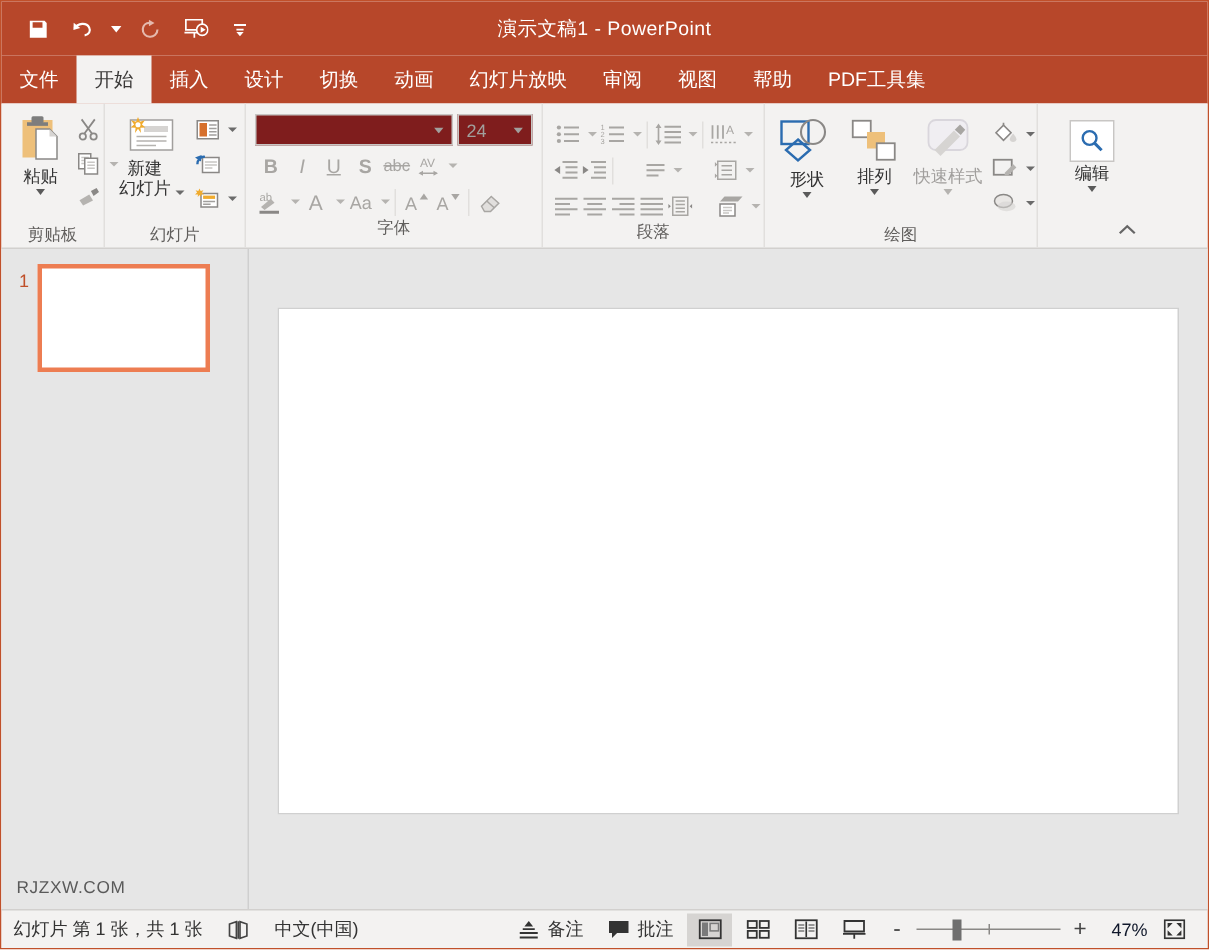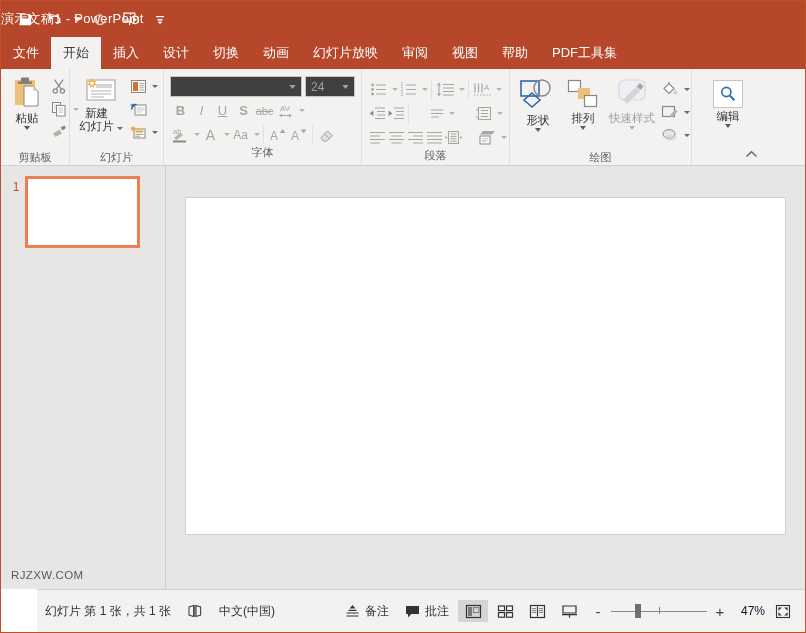--- a/index.html
+++ b/index.html
@@ -31,21 +31,21 @@
     display: flex; align-items: center; justify-content: center;
     color: #ffffff;
   }
   .qat-btn svg { display: block; }
   .qat-caret {
     width: 13px; height: 26px;
     display: flex; align-items: center; justify-content: center;
   }
   .title-text {
     position: absolute; left: 0; right: 0;
-    text-align: left;
+    text-align: center;
     color: #ffffff;
     font-size: 13px;
     letter-spacing: .3px;
     pointer-events: none;
   }
   .titlebar-right {
     margin-left: auto; display: flex; align-items: center; height: 36px;
   }
   .signin {
     background: #ffffff; color: #b7472a;
@@ -136,21 +136,21 @@
   .sm-btn {
     width: 22px; height: 22px;
     display: flex; align-items: center; justify-content: center;
   }
   .sm-row { display: flex; align-items: center; }
   .icon-col { display: flex; flex-direction: column; gap: 1px; padding-top: 1px; }
 
   
   .font-group-body { display: flex; flex-direction: column; padding: 4px 6px 0 6px; }
   .combo {
-    height: 21px; border: 1px solid #c8c6c4; background: #404040;
+    height: 21px; border: 1px solid #c8c6c4; background: #7f1d1d;
     display: flex; align-items: center;
     font-size: 12px; color: #a19f9d;
     padding: 0 2px 0 5px;
   }
   .combo .val { flex: 1; }
   .combo .cb-caret {
     width: 14px; display: flex; align-items: center; justify-content: center;
   }
   .fontname { width: 138px; }
   .fontsize { width: 52px; margin-left: 3px; }
@@ -193,26 +193,25 @@
   }
   .slide {
     width: 601px; height: 338px;
     background: #ffffff;
     border: 1px solid #d0d0d0;
     margin-top: -24px;
   }
 
   
   .statusbar {
-    height: 43px; background: #f3f2f1;
+    height: 26px; background: #f3f2f1;
     border-top: 1px solid #d2d0ce;
     display: flex; align-items: center;
     font-size: 12px; color: #333333;
     flex: none;
-    margin-left: 36px;
   }
   .sb-item { display: flex; align-items: center; gap: 5px; padding: 0 8px; height: 26px; }
   .sb-spacer { flex: 1; }
   .view-btn {
     width: 30px; height: 22px;
     display: flex; align-items: center; justify-content: center;
     margin: 0 1px;
   }
   .view-btn.active { background: #d6d4d2; }
   .zoom-wrap { display: flex; align-items: center; gap: 6px; padding: 0 6px; }

